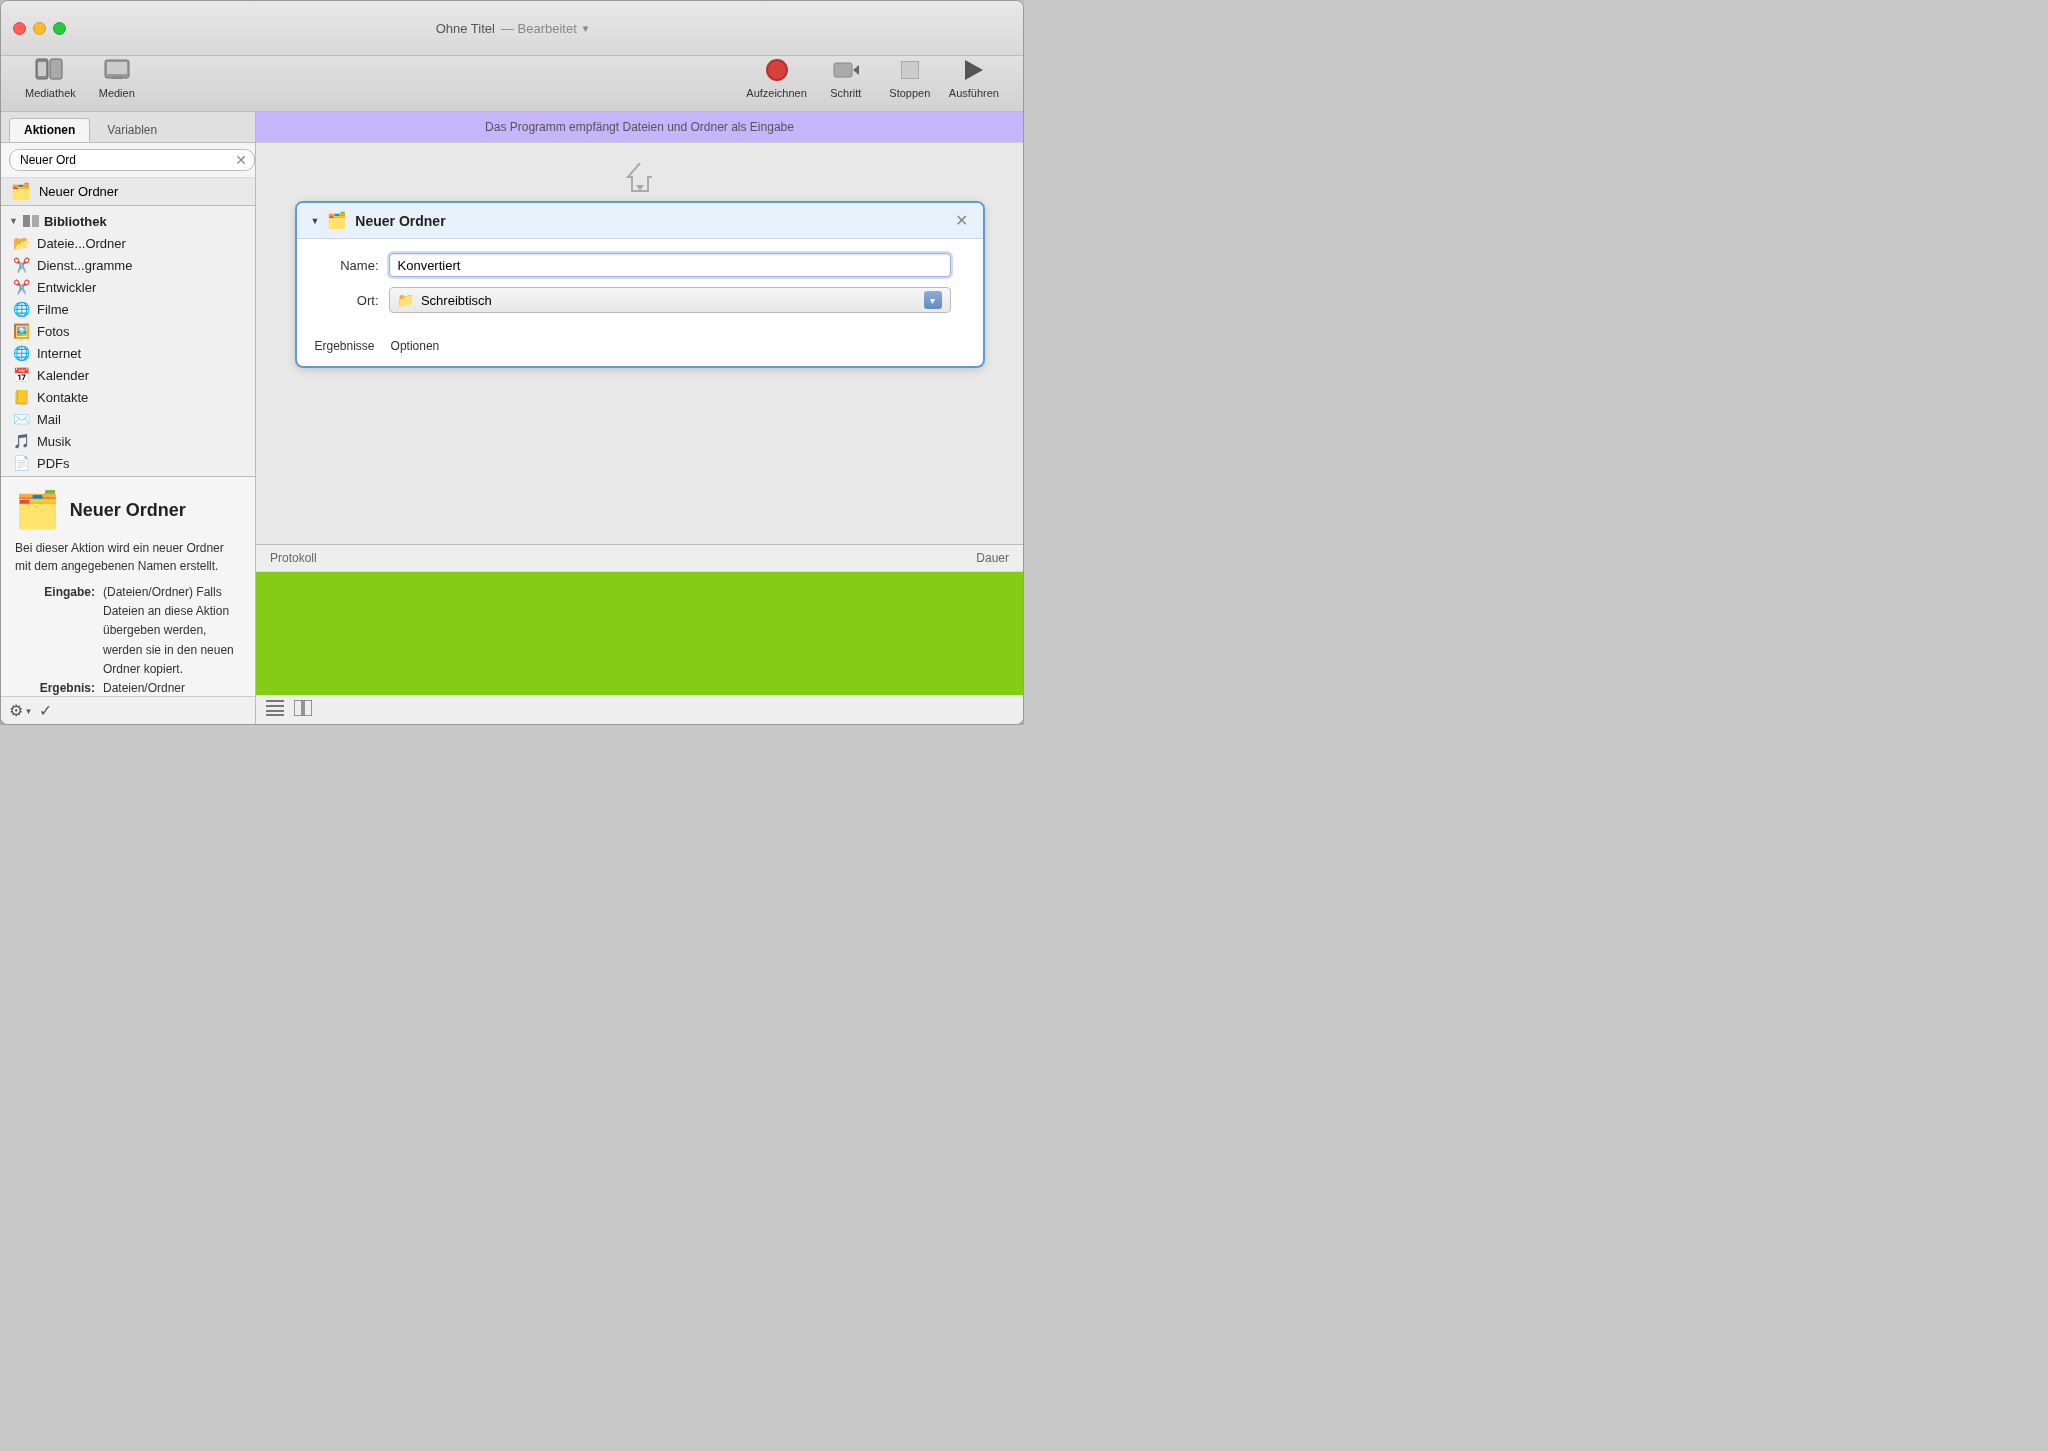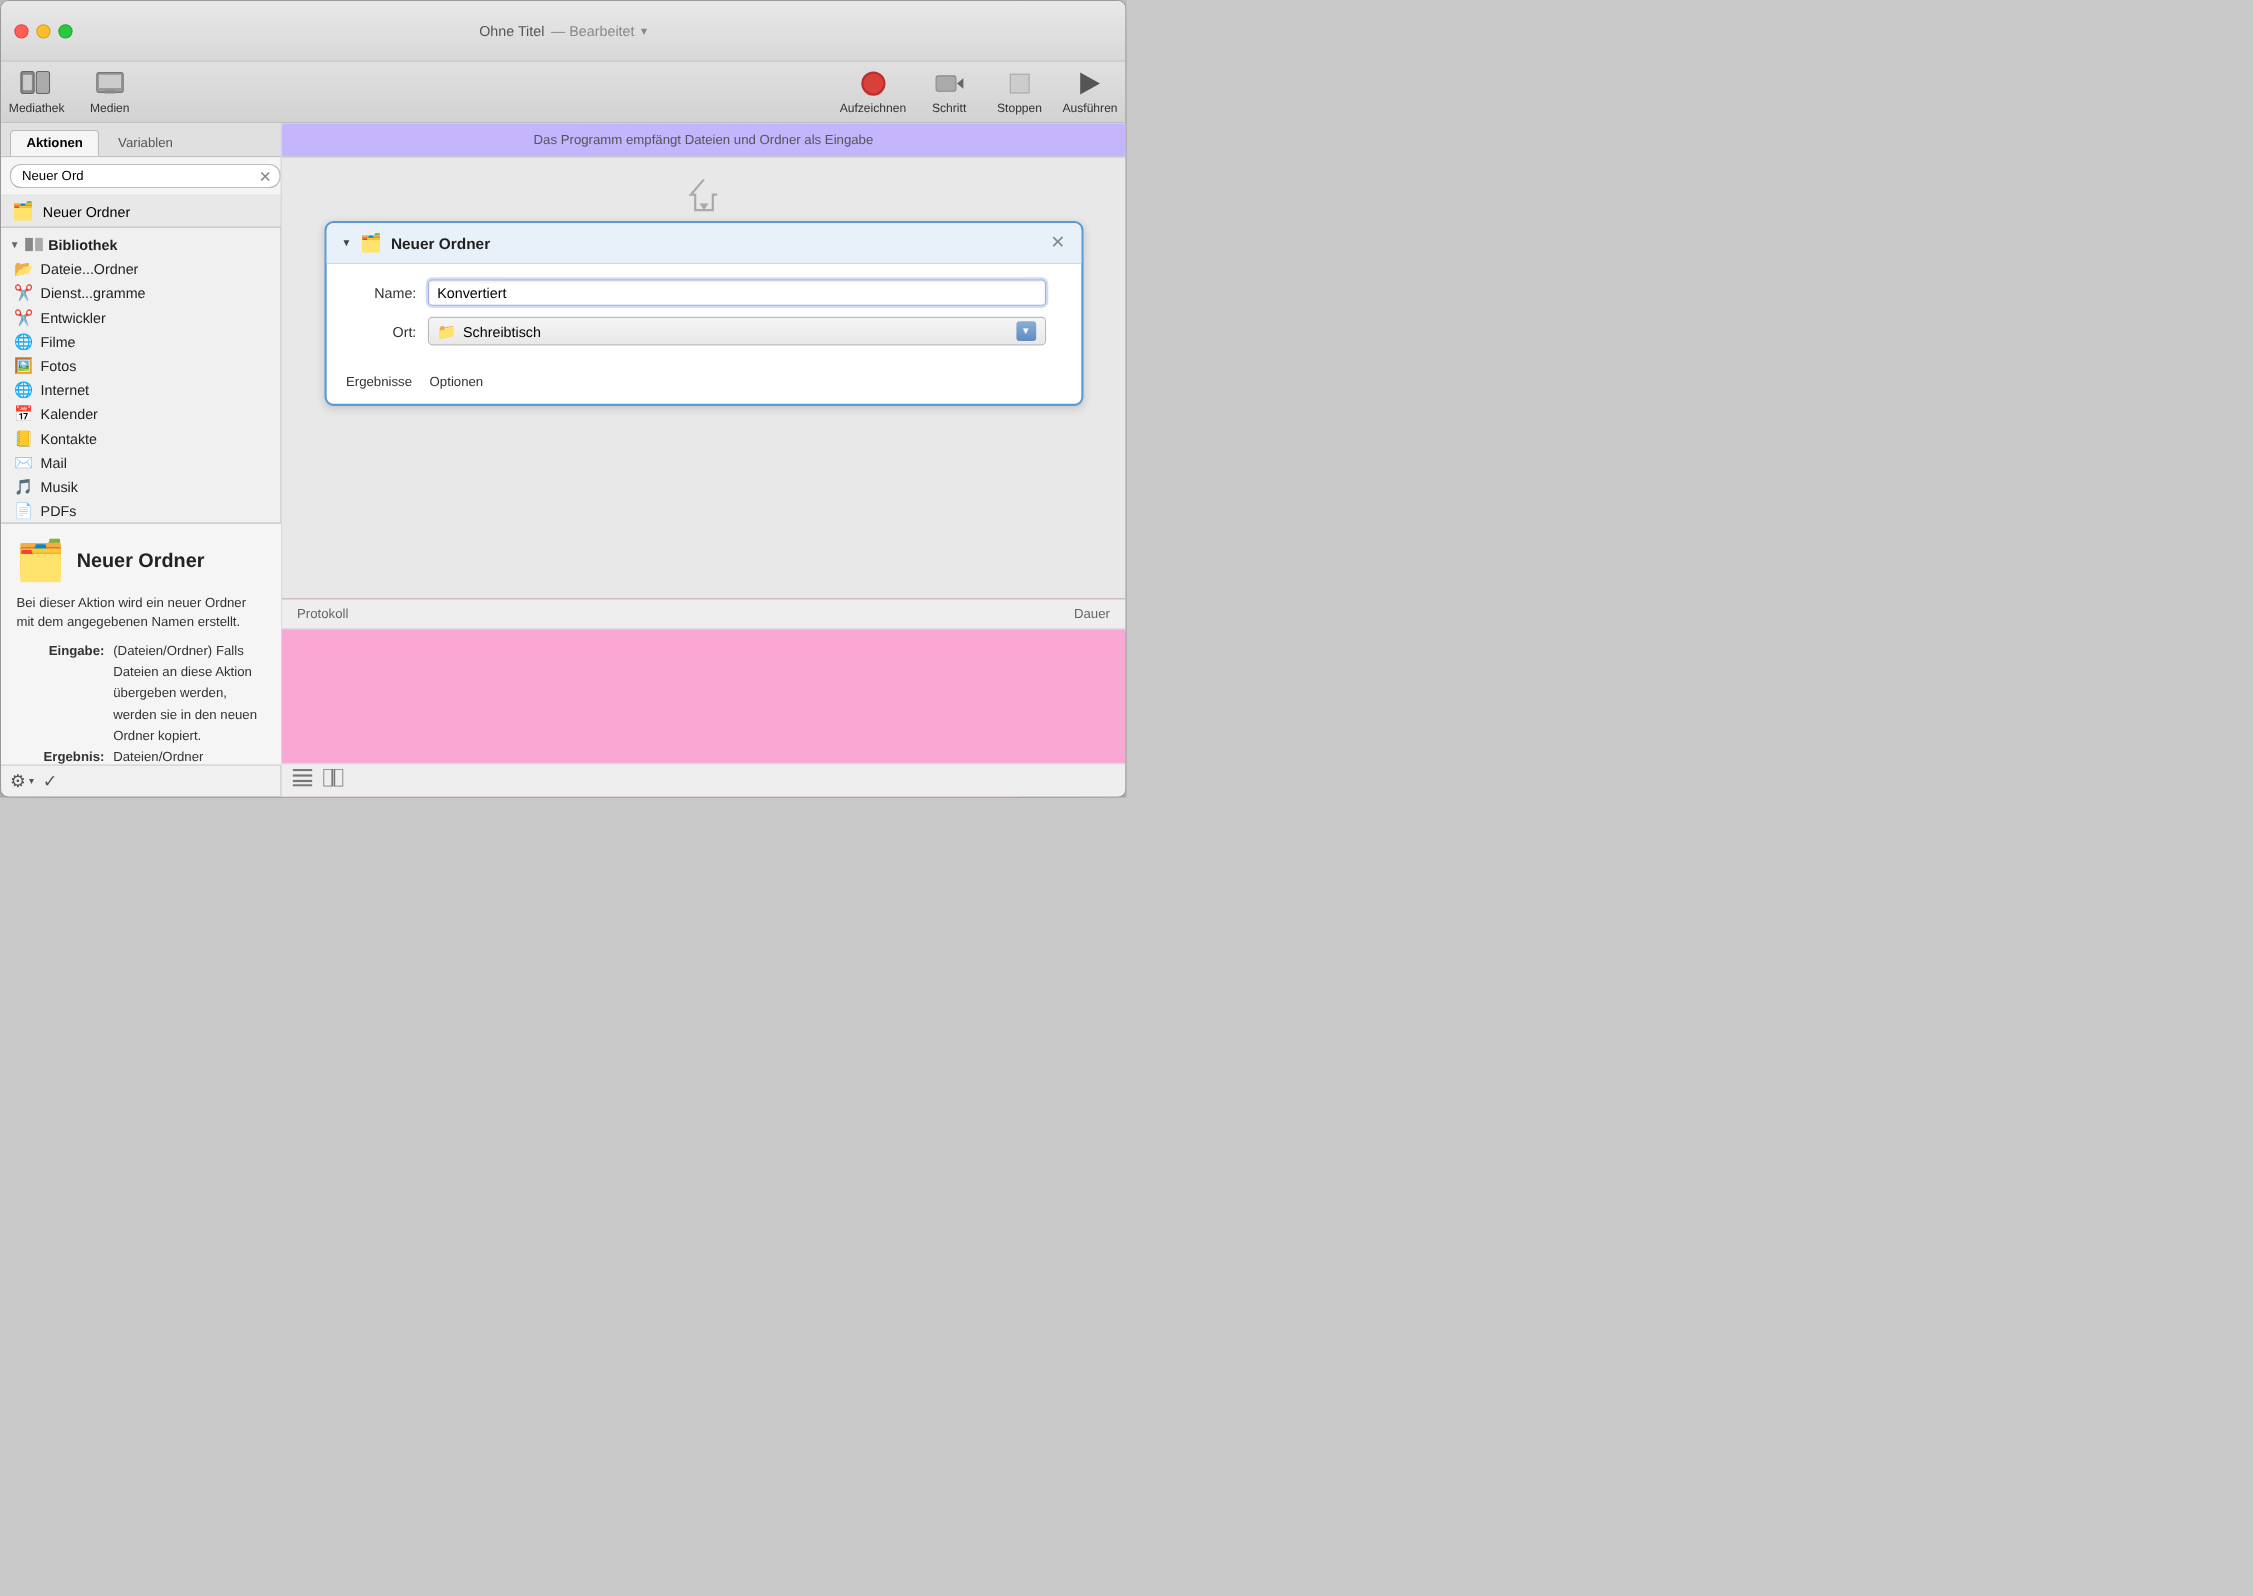--- a/index.html
+++ b/index.html
@@ -61,22 +61,22 @@
     }
     .title-dropdown {
       color: #888;
       font-size: 11px;
     }
     
     .toolbar {
       height: 56px;
       background: linear-gradient(to bottom, #e0e0e0, #d2d2d2);
       display: flex;
-      align-items: center;
-      padding: 0 7px;
+      align-items: flex-start;
+      padding: 0 24px;
       border-bottom: 1px solid #bbb;
       gap: 20px;
     }
     .toolbar-left {
       display: flex;
       gap: 16px;
       align-items: center;
     }
     .toolbar-right {
       margin-left: auto;
@@ -422,21 +422,21 @@
     .action-card-tab {
       font-size: 12px;
       color: #333;
       cursor: pointer;
       padding-bottom: 13px;
     }
     
     .log-section {
       height: 180px;
       border-top: 1px solid #bbb;
-      background: #f9a8d4;
+      background: #84cc16;
       display: flex;
       flex-direction: column;
     }
     .log-header {
       display: flex;
       align-items: center;
       padding: 6px 14px;
       border-bottom: 1px solid #ddd;
       background: #eeeeee;
     }

